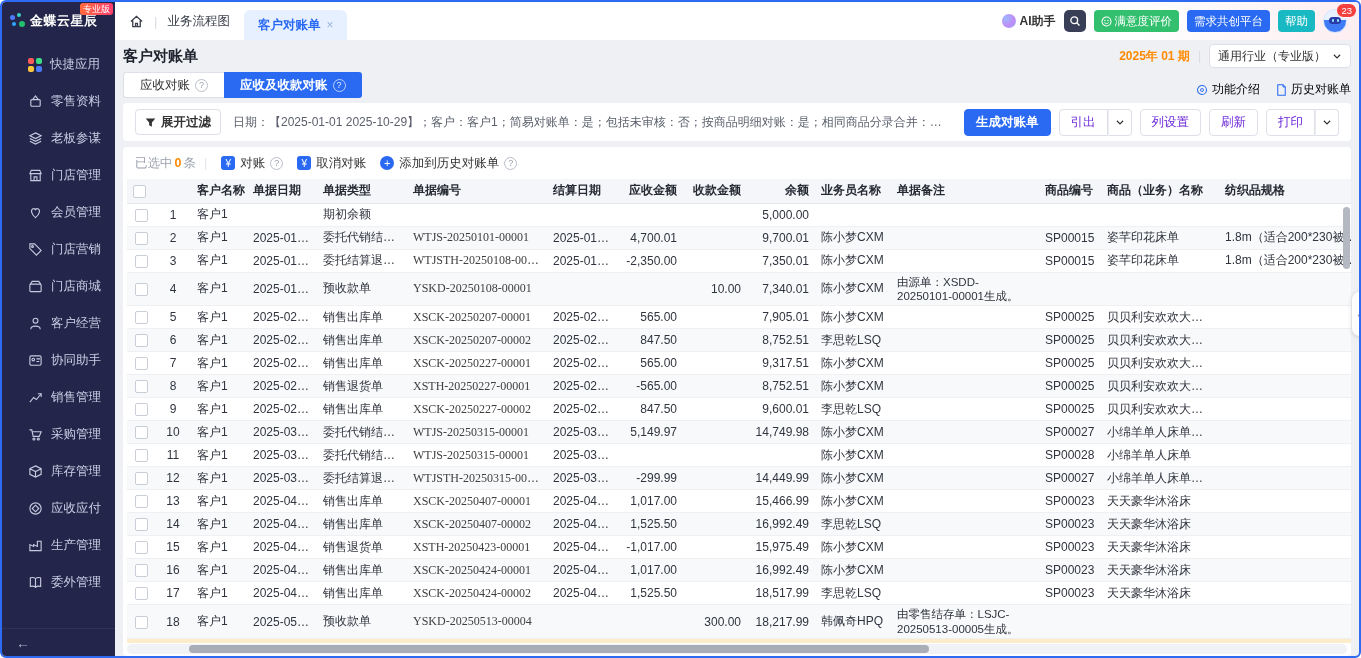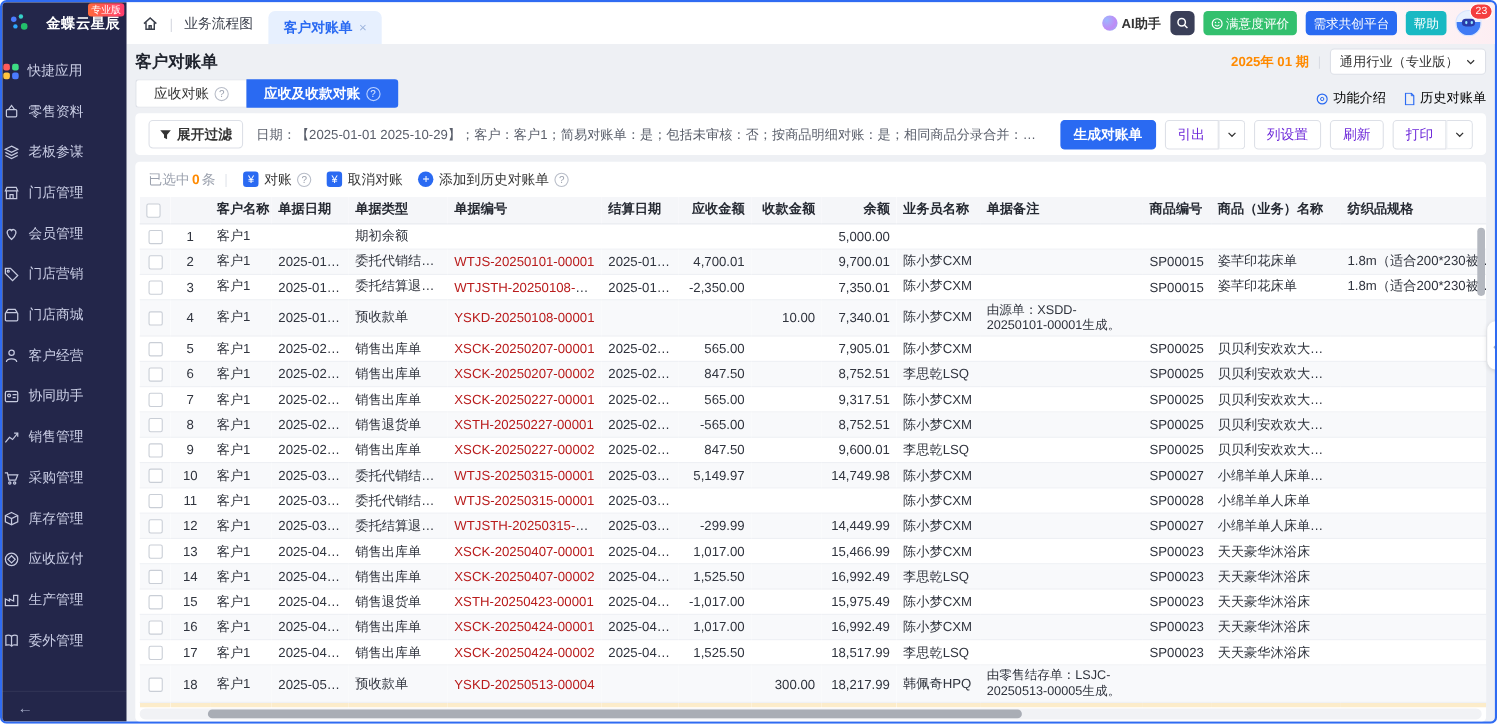--- a/index.html
+++ b/index.html
@@ -8,21 +8,21 @@
 
   
   .topbar { height:38px; display:flex; flex-shrink:0; }
   .logo-block { width:113px; background:#23264a; color:#fff; display:flex; align-items:center; padding-left:8px; position:relative; flex-shrink:0; }
   .logo-dots { position:relative; width:16px; height:16px; margin-right:4px; }
   .logo-dots i { position:absolute; border-radius:50%; }
   .logo-dots i:nth-child(1){ width:5px;height:5px;background:#4b7bff;left:0;top:2px;}
   .logo-dots i:nth-child(2){ width:4px;height:4px;background:#36d0c7;left:7px;top:0;}
   .logo-dots i:nth-child(3){ width:4px;height:4px;background:#2ea8ff;left:2px;top:9px;}
   .logo-dots i:nth-child(4){ width:6px;height:6px;background:#23c06b;left:9px;top:8px;}
-  .logo-text { font-size:13px; font-weight:bold; letter-spacing:.5px; white-space:nowrap;margin-left:12px; }
+  .logo-text { font-size:13px; font-weight:bold; letter-spacing:.5px; white-space:nowrap; }
   .logo-badge { position:absolute; top:1px; right:2px; font-size:9px; background:linear-gradient(90deg,#ff6a3d,#ff3d6e); color:#fff; border-radius:3px; padding:0 3px; line-height:12px; }
   .topbar-rest { flex:1; background:linear-gradient(90deg,#ffffff 82%,#fdeef2); display:flex; align-items:flex-end; }
   .topnav { display:flex; align-items:center; height:100%; padding-left:14px; }
   .home-btn { display:flex; align-items:center; margin-right:10px; cursor:pointer; }
   .nav-divider { color:#d9dce3; margin-right:10px; font-size:13px; }
   .topnav-item { font-size:12.5px; color:#3a3f4b; margin-right:14px; cursor:pointer; }
   .toptab { height:30px; align-self:flex-end; background:#e7f0fe; color:#2a6af2; font-size:12.5px; font-weight:bold; border-radius:6px 6px 0 0; padding:0 14px; display:flex; align-items:center; gap:6px; cursor:pointer; }
   .toptab .x { color:#9db4dd; font-weight:normal; font-size:12px; cursor:pointer; }
   .topbar-right { margin-left:auto; display:flex; align-items:center; gap:8px; height:100%; padding-right:12px; }
   .ai-chip { display:flex; align-items:center; gap:4px; font-size:12px; font-weight:bold; color:#333; cursor:pointer; }
@@ -36,21 +36,21 @@
   .avatar { width:24px; height:24px; border-radius:50%; background:linear-gradient(180deg,#e8f1ff 45%,#3f7bf5 45%); border:1px solid #d6e4ff; display:flex; align-items:flex-start; justify-content:center; overflow:hidden;}
   .avatar .face { width:12px; height:7px; margin-top:7px; border-radius:4px; background:#2a3aa8; position:relative;}
   .avatar .face:before, .avatar .face:after { content:""; position:absolute; width:2px; height:3px; background:#8fe6ff; top:2px; border-radius:1px;}
   .avatar .face:before{ left:2.5px;} .avatar .face:after{ right:2.5px;}
   .badge { position:absolute; top:-6px; right:-10px; background:#f43f3f; color:#fff; font-size:9.5px; border-radius:8px; padding:0 4px; line-height:13px; border:1px solid #fff; }
 
   
   .app-body { flex:1; display:flex; min-height:0; }
   .sidebar { width:113px; background:#23264a; color:#c9cde4; display:flex; flex-direction:column; flex-shrink:0; }
   .side-menu { flex:1; overflow:hidden; padding-top:6px; }
-  .side-item { height:37px; display:flex; align-items:center; gap:8px; padding-left:1px; font-size:12.5px; cursor:pointer; white-space:nowrap; }
+  .side-item { height:37px; display:flex; align-items:center; gap:8px; padding-left:26px; font-size:12.5px; cursor:pointer; white-space:nowrap; }
   .side-item svg { flex-shrink:0; }
   .grid-ic { width:14px; height:14px; display:grid; grid-template-columns:6px 6px; grid-template-rows:6px 6px; gap:2px; }
   .grid-ic i { border-radius:2px; } .grid-ic i:nth-child(1){background:#ff5b5b;} .grid-ic i:nth-child(2){background:#3ddc84;} .grid-ic i:nth-child(3){background:#ffc53d;} .grid-ic i:nth-child(4){background:#4b7bff;}
   .side-collapse { height:28px; display:flex; align-items:center; padding-left:14px; color:#aab0cc; font-size:14px; cursor:pointer; border-top:1px solid rgba(255,255,255,.06); }
 
   .main { flex:1; display:flex; flex-direction:column; padding:4px 8px 0 8px; min-width:0; position:relative; }
   .title-row { display:flex; align-items:center; height:24px; flex-shrink:0; }
   .page-title { font-size:15px; font-weight:bold; color:#20242e; }
   .title-right { margin-left:auto; display:flex; align-items:center; gap:8px; font-size:12px; }
   .period { color:#ff8a00; font-weight:bold; }
@@ -87,21 +87,21 @@
   .plus-ic { width:14px; height:14px; background:#2a6af2; border-radius:50%; color:#fff; font-size:11px; line-height:1; display:inline-flex; align-items:center; justify-content:center; }
 
   .table-wrap { flex:1; overflow:hidden; position:relative; padding:0 4px; }
   table { border-collapse:collapse; table-layout:fixed; width:1242px; font-size:12px; color:#30343e; }
   th { background:#f5f6f9; font-weight:bold; color:#262a33; height:24px; padding:0 6px; text-align:left; border-bottom:1px solid #e4e7ed; white-space:nowrap; overflow:hidden; }
   td { height:23px; padding:2px 6px; border-bottom:1px solid #eef0f4; white-space:nowrap; overflow:hidden; text-overflow:ellipsis; }
   td.wrap { white-space:normal; line-height:1.25; font-size:11.5px; }
   tr.striped td { background:#f8f9fb; }
   .num { text-align:right; }
   .ctr { text-align:center; }
-  a.billno { color:#b91c1c; text-decoration:none; cursor:pointer; }
+  a.billno { color:#404040; text-decoration:none; cursor:pointer;font-family:Liberation Serif, serif; }
   .cb { width:13px; height:13px; border:1px solid #c9ced6; border-radius:2px; background:#fff; display:inline-block; vertical-align:middle; cursor:pointer; }
   tr.total-row td { background:#fcecca; border-bottom:none; height:25px; font-size:12px; }
 
   .hscroll { height:10px; margin:1px 4px 2px 4px; background:#f1f2f5; border-radius:5px; position:relative; flex-shrink:0; }
   .hscroll .thumb { position:absolute; left:62px; width:740px; top:1px; height:8px; background:#a9adb5; border-radius:4px; cursor:pointer; }
   .vscroll { position:absolute; right:1px; top:28px; width:7px; height:470px; }
   .vscroll .thumb { position:absolute; top:0; width:7px; height:62px; background:#b4b8c0; border-radius:4px; cursor:pointer; }
   .collapse-handle { position:absolute; right:-8px; top:252px; width:15px; height:44px; background:#fff; border-radius:8px 0 0 8px; box-shadow:0 1px 5px rgba(0,0,0,.15); display:flex; align-items:center; justify-content:center; color:#9aa0ad; font-size:13px; cursor:pointer; z-index:5; }
 </style>
 </head>

